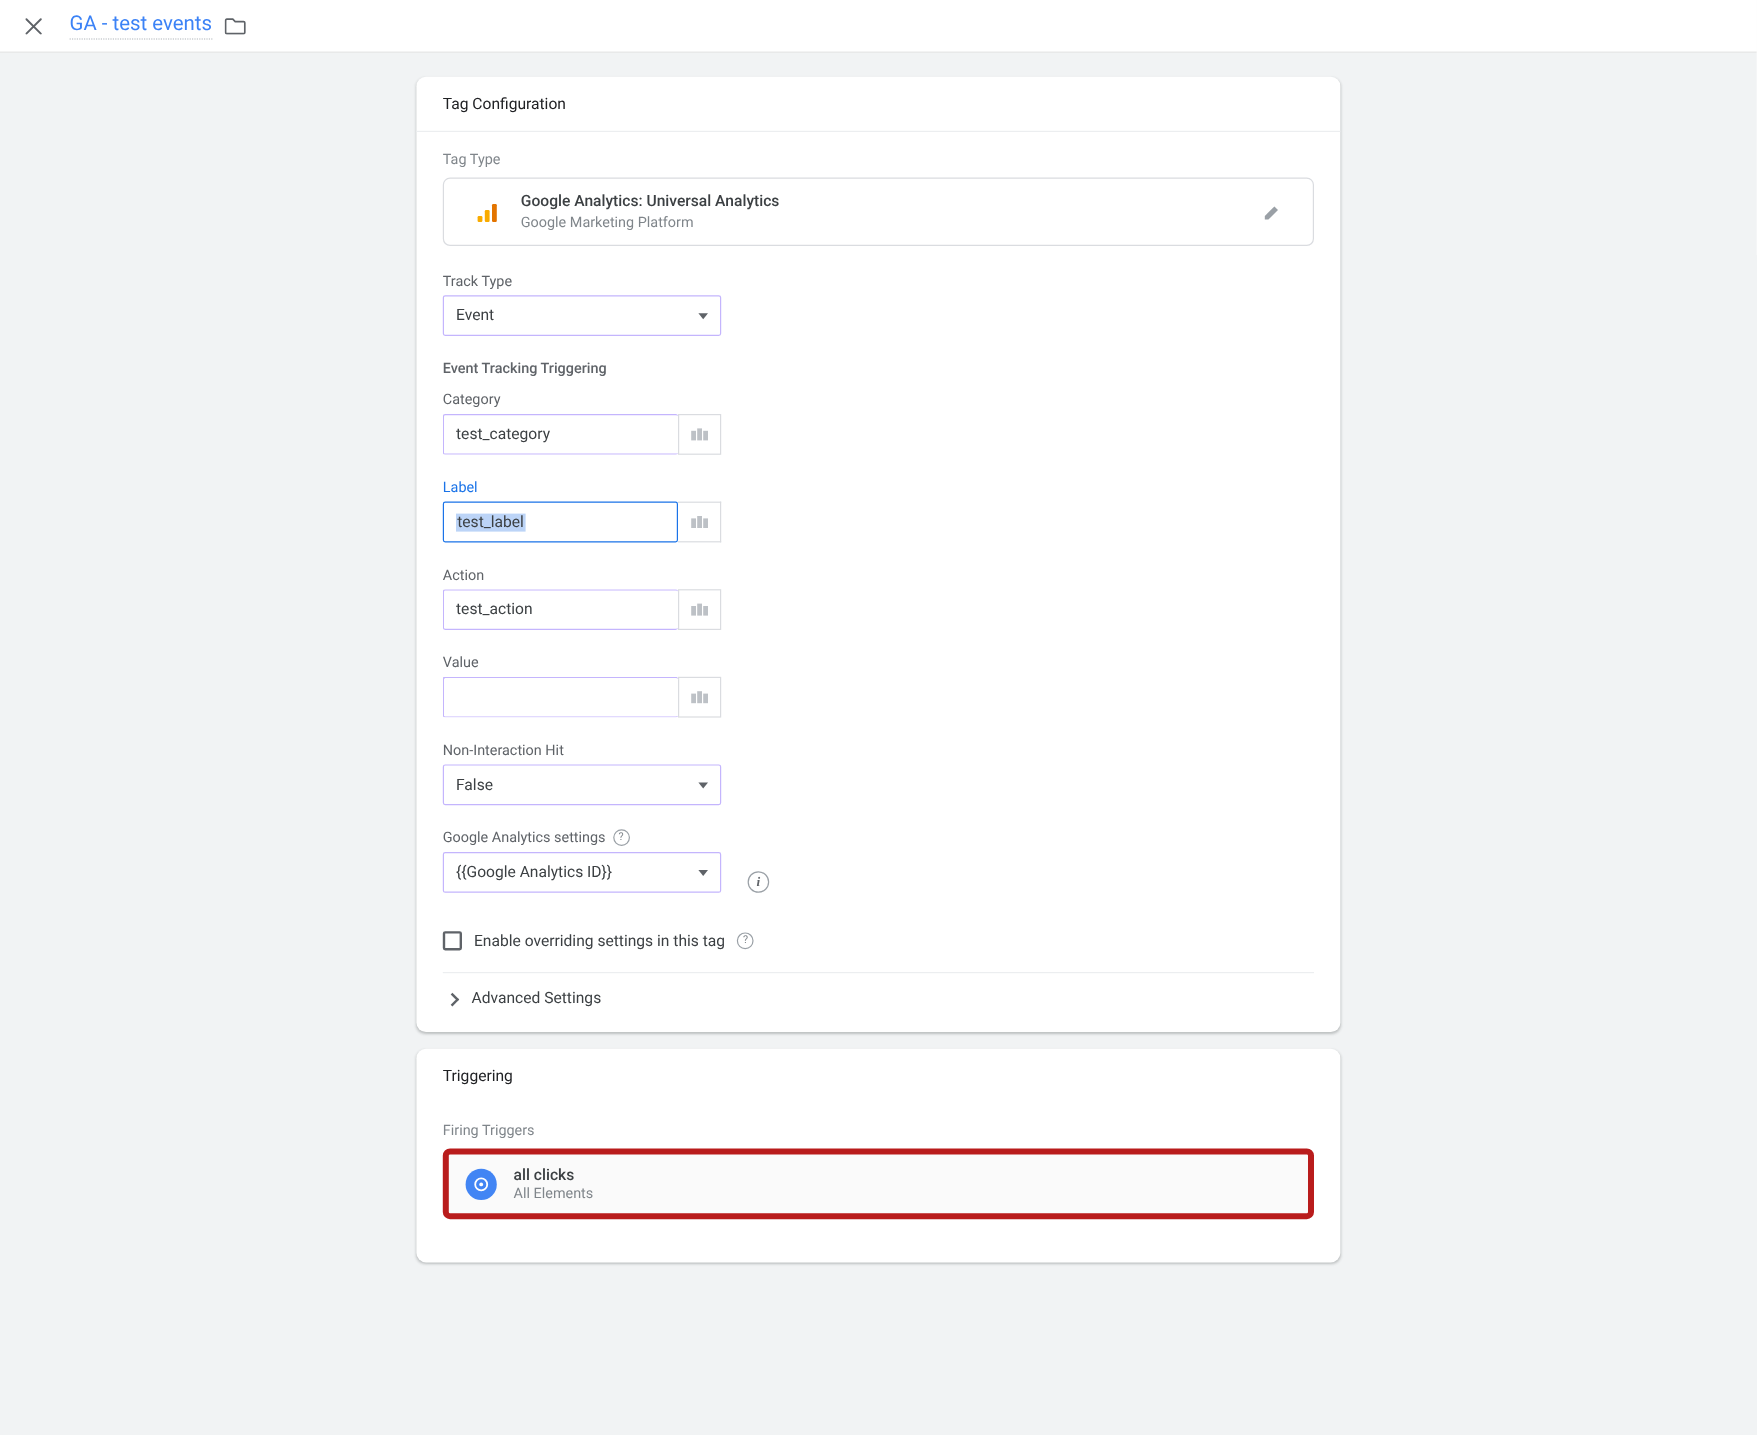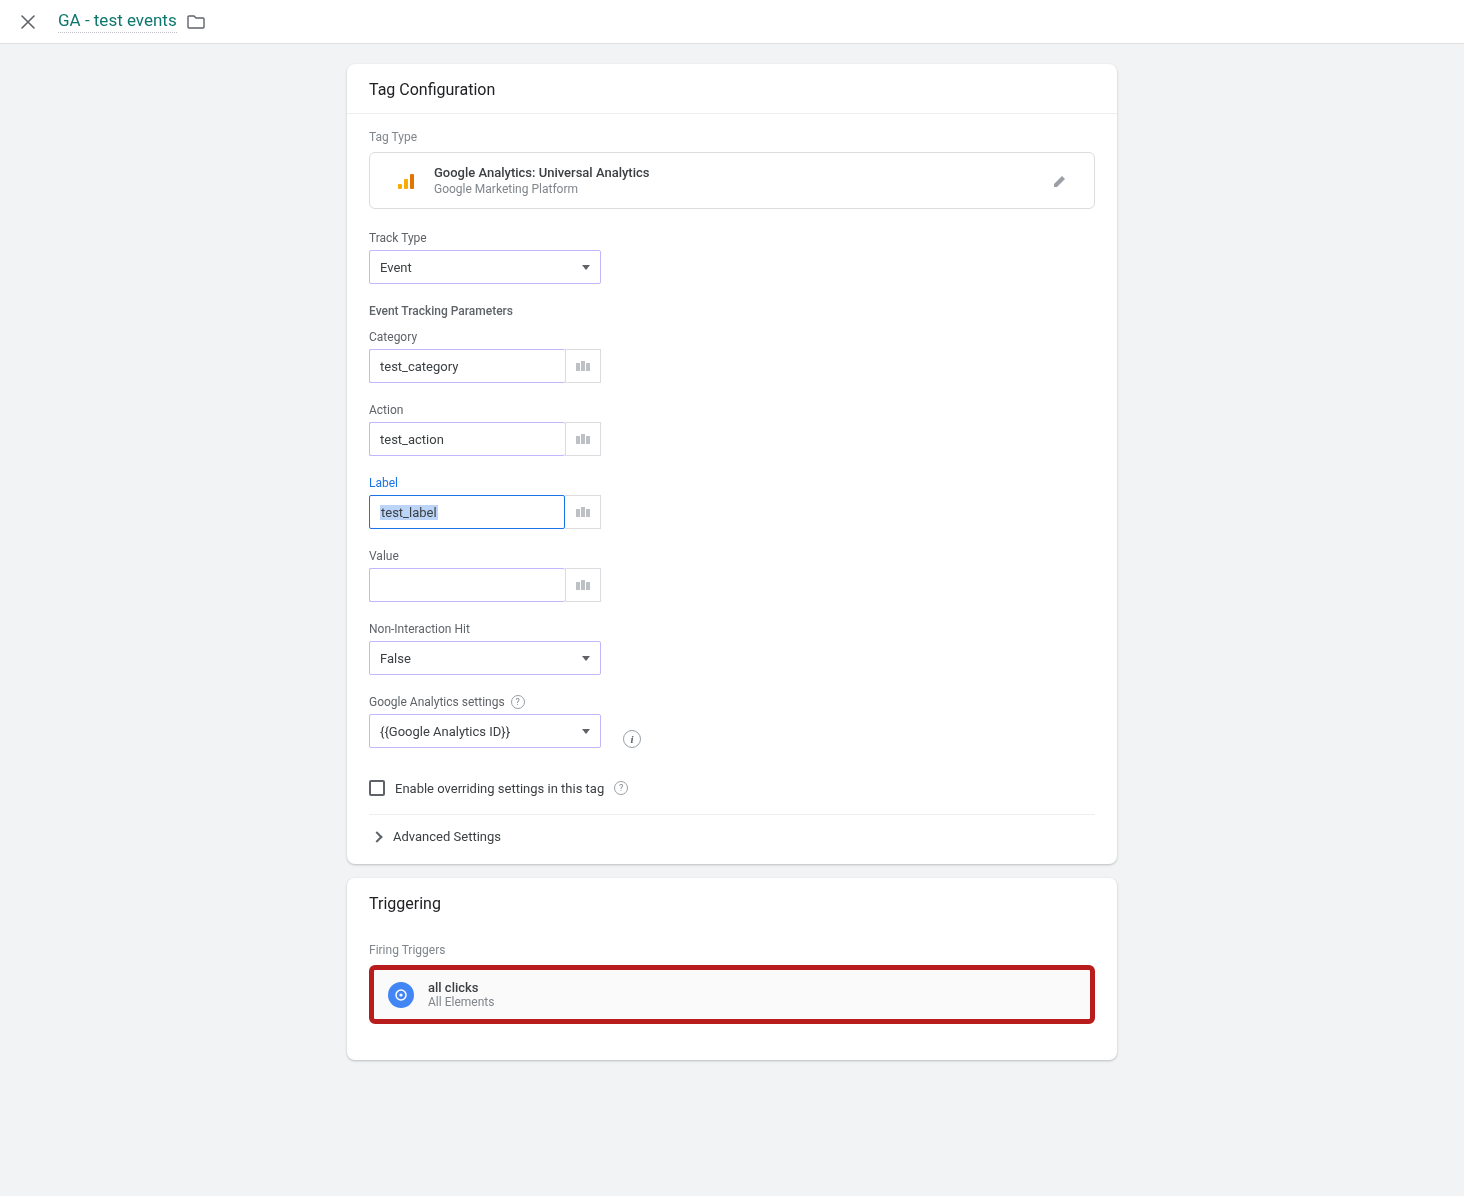--- a/index.html
+++ b/index.html
@@ -24,21 +24,21 @@
     color: #5f6368;
     margin-right: 20px;
   }
   .title-wrap {
     display: flex;
     align-items: center;
     gap: 10px;
   }
   .title-text {
     font-size: 17px;
-    color: #0f766e;
+    color: #3b82f6;
     padding-bottom: 2px;
     border-bottom: 1px dotted #bdc1c6;
   }
   .folder-icon {
     color: #5f6368;
     width: 18px; height: 18px;
     display: flex; align-items: center; justify-content: center;
   }
   .workspace {
     background: #f1f3f4;
@@ -51,21 +51,21 @@
   }
   .card {
     width: 770px;
     background: #fff;
     border-radius: 8px;
     box-shadow: 0 1px 2px rgba(60,64,67,0.2), 0 1px 3px rgba(60,64,67,0.1);
   }
   .card-header {
     padding: 16px 22px 14px;
     border-bottom: 1px solid #eceef0;
-    font-size: 16px;
+    font-size: 13px;
     color: #202124;
   }
   .card-body {
     padding: 16px 22px 0;
   }
   .section-label {
     font-size: 12px;
     color: #80868b;
     margin-bottom: 8px;
   }
@@ -261,59 +261,59 @@
       </div>
 
       <div class="field-block">
         <div class="field-label">Track Type</div>
         <div class="select-box">
           <span>Event</span>
           <span class="caret"></span>
         </div>
       </div>
 
-      <div class="params-heading">Event Tracking Parameters</div>
+      <div class="params-heading">Event Tracking Triggering</div>
 
       <div class="field-block">
         <div class="field-label">Category</div>
         <div class="input-row">
           <div class="text-box">
               <span>test_category</span>
             </div>
           <div class="var-btn">
             <svg width="16" height="12" viewBox="0 0 16 12">
                 <rect x="1" y="3" width="4" height="8" fill="#bdc1c6"></rect>
                 <rect x="6" y="1" width="4" height="10" fill="#bdc1c6"></rect>
                 <rect x="11" y="3" width="4" height="8" fill="#bdc1c6"></rect>
               </svg>
           </div>
         </div>
       </div>
 
       <div class="field-block">
-        <div class="field-label">Action</div>
+        <div class="field-label focused">Label</div>
         <div class="input-row">
-          <div class="text-box">
-              <span>test_action</span>
+          <div class="text-box focused" style="border:1px solid #1a73e8;">
+              <span class="sel-text-hl">test_label</span>
             </div>
           <div class="var-btn">
             <svg width="16" height="12" viewBox="0 0 16 12">
                 <rect x="1" y="3" width="4" height="8" fill="#bdc1c6"></rect>
                 <rect x="6" y="1" width="4" height="10" fill="#bdc1c6"></rect>
                 <rect x="11" y="3" width="4" height="8" fill="#bdc1c6"></rect>
               </svg>
           </div>
         </div>
       </div>
 
       <div class="field-block">
-        <div class="field-label focused">Label</div>
+        <div class="field-label">Action</div>
         <div class="input-row">
-          <div class="text-box focused" style="border:1px solid #1a73e8;">
-              <span class="sel-text-hl">test_label</span>
+          <div class="text-box">
+              <span>test_action</span>
             </div>
           <div class="var-btn">
             <svg width="16" height="12" viewBox="0 0 16 12">
                 <rect x="1" y="3" width="4" height="8" fill="#bdc1c6"></rect>
                 <rect x="6" y="1" width="4" height="10" fill="#bdc1c6"></rect>
                 <rect x="11" y="3" width="4" height="8" fill="#bdc1c6"></rect>
               </svg>
           </div>
         </div>
       </div>

